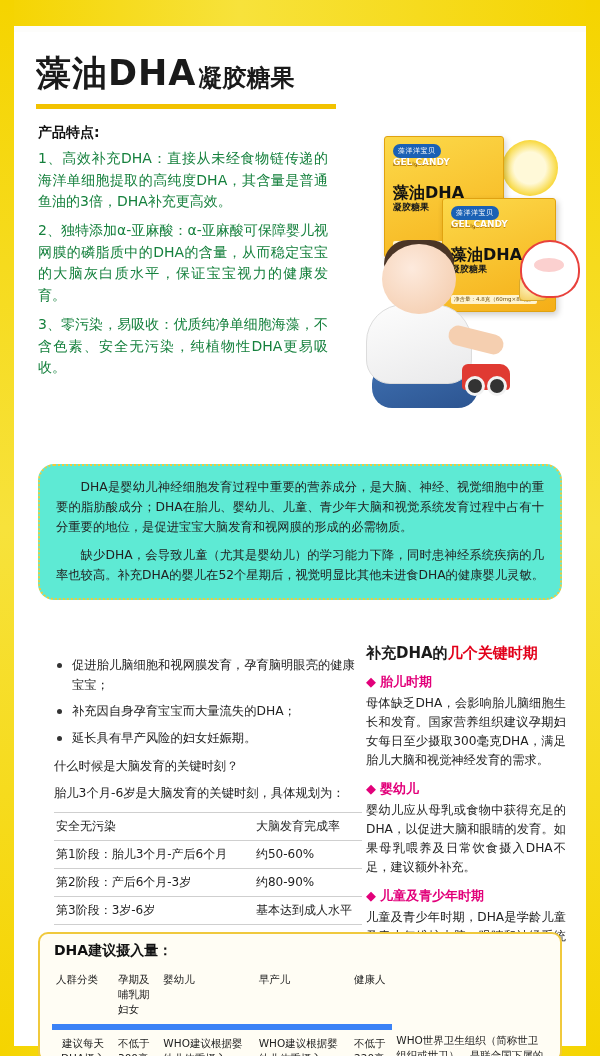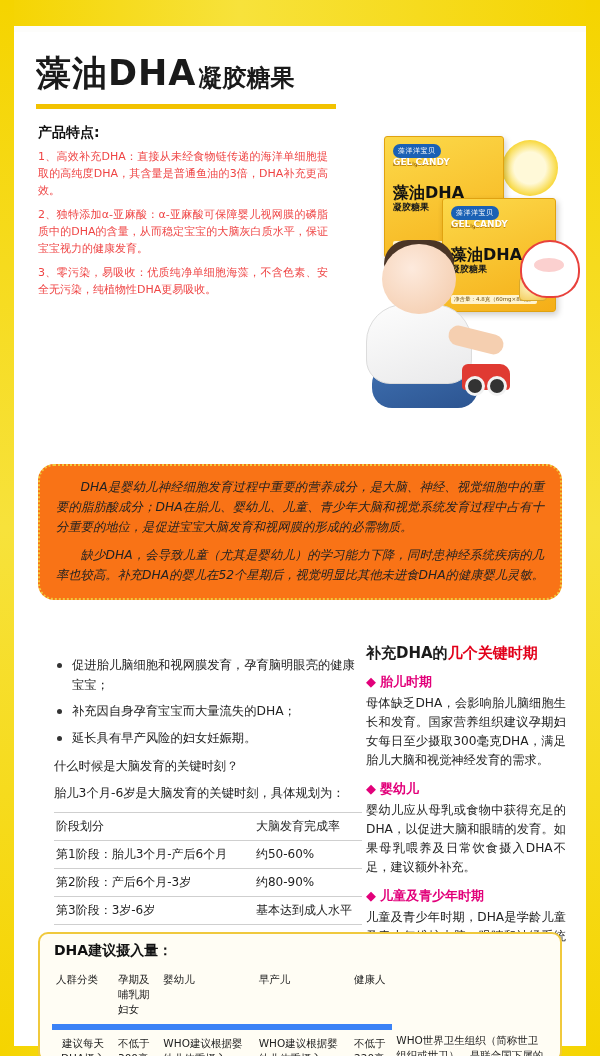--- a/index.html
+++ b/index.html
@@ -54,21 +54,21 @@
     background:#f2c200;
   }
   
   .features{
     position:absolute;left:24px;top:92px;width:290px;
   }
   .features h3{
     margin:0 0 6px 0;font-size:14px;font-weight:bold;color:#111;
   }
   .features p{
-    margin:0 0 7px 0;font-size:11px;line-height:1.55;color:#ef4444;
+    margin:0 0 7px 0;font-size:14px;line-height:1.55;color:#15803d;
     text-align:justify;
   }
   
   .product-art{
     position:absolute;left:312px;top:84px;width:258px;height:300px;
   }
   .box-back{
     position:absolute;left:58px;top:20px;width:118px;height:120px;
     background:linear-gradient(160deg,#fcd94a,#f6b21b);
     border:1px solid #e0a210;border-radius:3px;
@@ -165,22 +165,21 @@
     padding:5px 16px 6px 16px;
     font-size:15px;font-weight:bold;color:#1a1a1a;
   }
   .sec1{position:absolute;left:24px;top:390px;}
   .sec2{position:absolute;left:24px;top:582px;}
   
   .panel-dot{
     position:absolute;left:24px;top:432px;width:524px;
     border:2px dotted #f0c93c;border-radius:16px;
     padding:12px 16px;box-sizing:border-box;
-    background:#f97316;
-    font-style:italic;
+    background:#5eead4;
   }
   .panel-dot p{
     margin:0 0 8px 0;font-size:12.3px;line-height:1.62;color:#222;
     text-indent:2em;text-align:justify;
   }
   .panel-dot p:last-child{margin-bottom:0;}
   
   .col-left{
     position:absolute;left:40px;top:624px;width:310px;
   }
@@ -319,21 +318,21 @@
         <li>延长具有早产风险的妇女妊娠期。</li>
       </ul>
 
 
       <div class="q-line">什么时候是大脑发育的关键时刻？</div>
       <div class="q-line">胎儿3个月-6岁是大脑发育的关键时刻，具体规划为：</div>
 
       <table class="tbl">
         <tbody>
             <tr>
-          <td>阶段划分</td>
+          <td>安全无污染</td>
           <td class="c2">大脑发育完成率</td>
         </tr>
         <tr>
           <td>第1阶段：胎儿3个月-产后6个月</td>
           <td class="c2">约50-60%</td>
         </tr>
         <tr>
           <td>第2阶段：产后6个月-3岁</td>
           <td class="c2">约80-90%</td>
         </tr>

